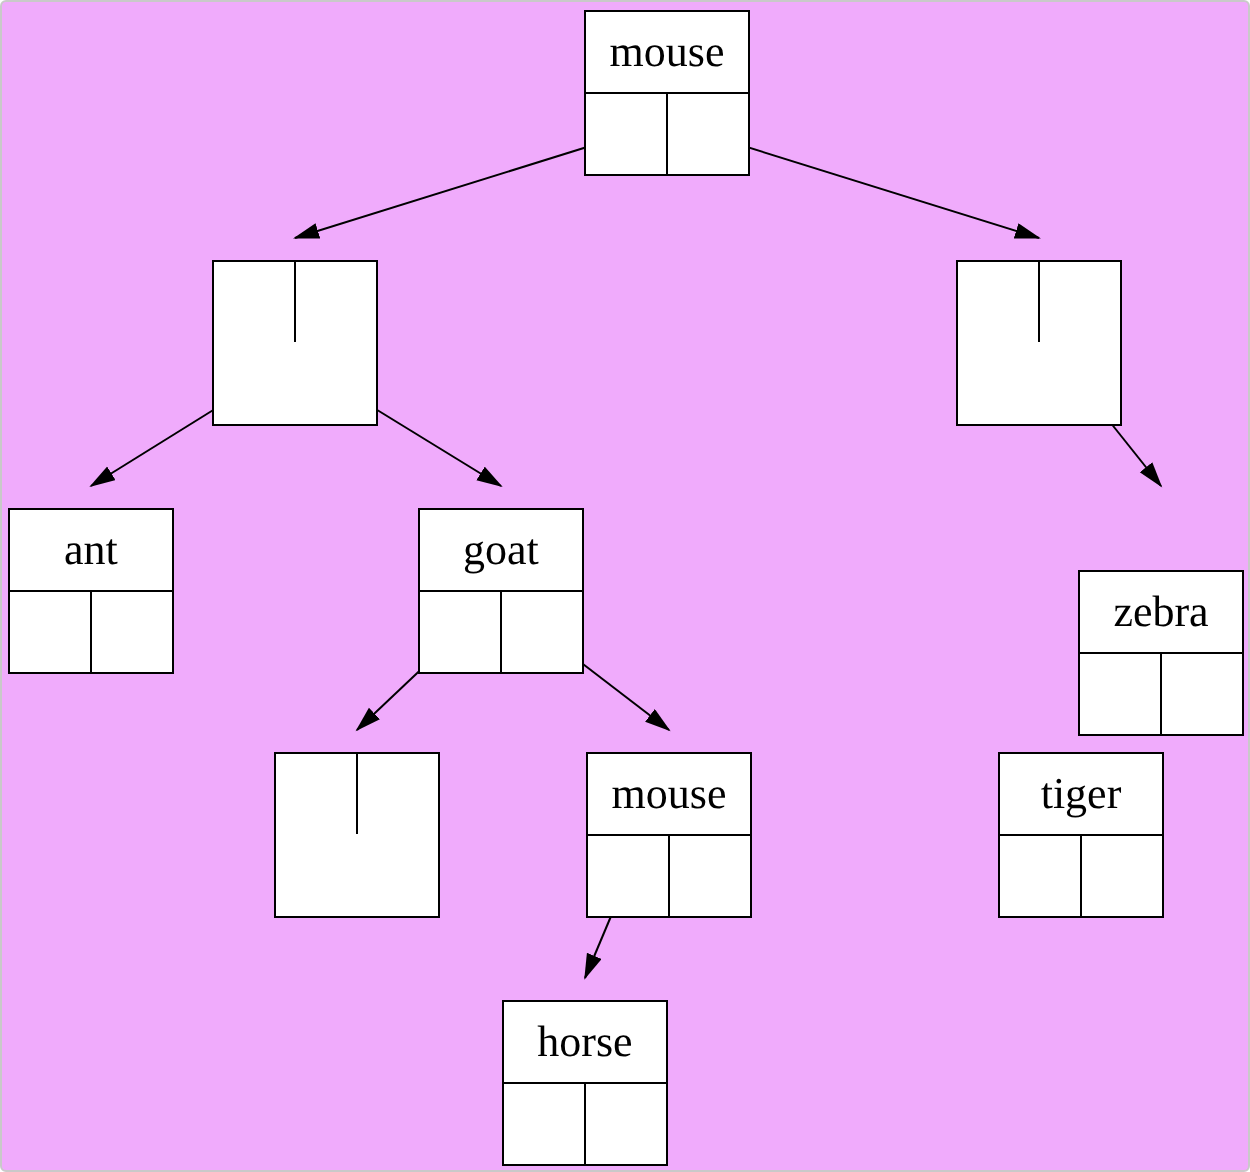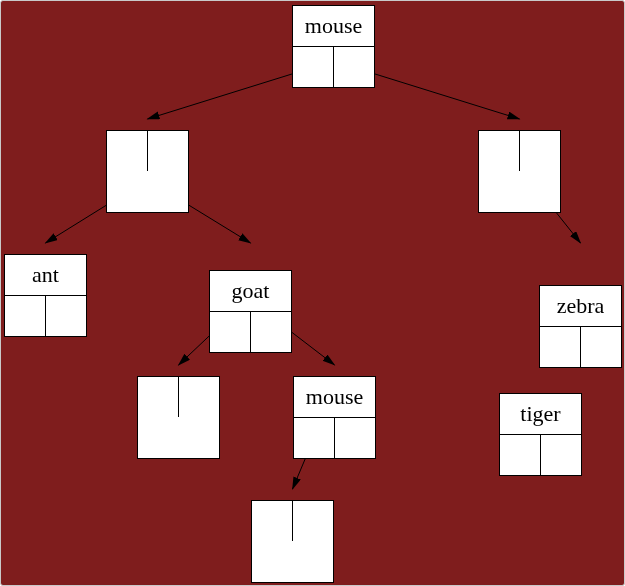--- a/index.html
+++ b/index.html
@@ -7,21 +7,21 @@
     padding: 0;
     background: #ffffff;
     font-family: "Liberation Serif", serif;
   }
   #canvas {
     position: relative;
     width: 623px;
     height: 584px;
     border: 1px solid #c9c9c9;
     border-radius: 3px;
-    background: #7f1d1d;
+    background: #f0abfc;
     overflow: hidden;
   }
   #edges-layer {
     position: absolute;
     left: 0;
     top: 0;
     pointer-events: none;
   }
   .node {
     position: absolute;
@@ -99,21 +99,21 @@
           <div class="cell cell-right"></div>
         </div>
       </div>
       <div class="node" style="left: 3px; top: 253px; font-family: Liberation Serif, serif;">
         <div class="node-label">ant</div>
         <div class="node-cells">
           <div class="cell cell-left"></div>
           <div class="cell cell-right"></div>
         </div>
       </div>
-      <div class="node" style="left: 208px; top: 269px;">
+      <div class="node" style="left: 208px; top: 253px;">
         <div class="node-label">goat</div>
         <div class="node-cells">
           <div class="cell cell-left"></div>
           <div class="cell cell-right"></div>
         </div>
       </div>
       <div class="node" style="left: 538px; top: 253px; margin-top: 31px;">
         <div class="node-label">zebra</div>
         <div class="node-cells">
           <div class="cell cell-left"></div>
@@ -126,27 +126,28 @@
           <div class="cell cell-right"></div>
         </div>
       </div>
       <div class="node" style="left: 292px; top: 375px;">
         <div class="node-label">mouse</div>
         <div class="node-cells">
           <div class="cell cell-left"></div>
           <div class="cell cell-right"></div>
         </div>
       </div>
-      <div class="node" style="left: 498px; top: 392px; text-align: right;">
+      <div class="node" style="left: 498px; top: 375px; text-align: right;">
         <div class="node-label">tiger</div>
         <div class="node-cells">
           <div class="cell cell-left"></div>
           <div class="cell cell-right"></div>
         </div>
       </div>
       <div class="node" style="left: 250px; top: 499px;">
+        <div class="node-label">horse</div>
         <div class="node-cells">
           <div class="cell cell-left"></div>
           <div class="cell cell-right"></div>
         </div>
       </div>
     </div>
 </div>
 
 </body></html>

